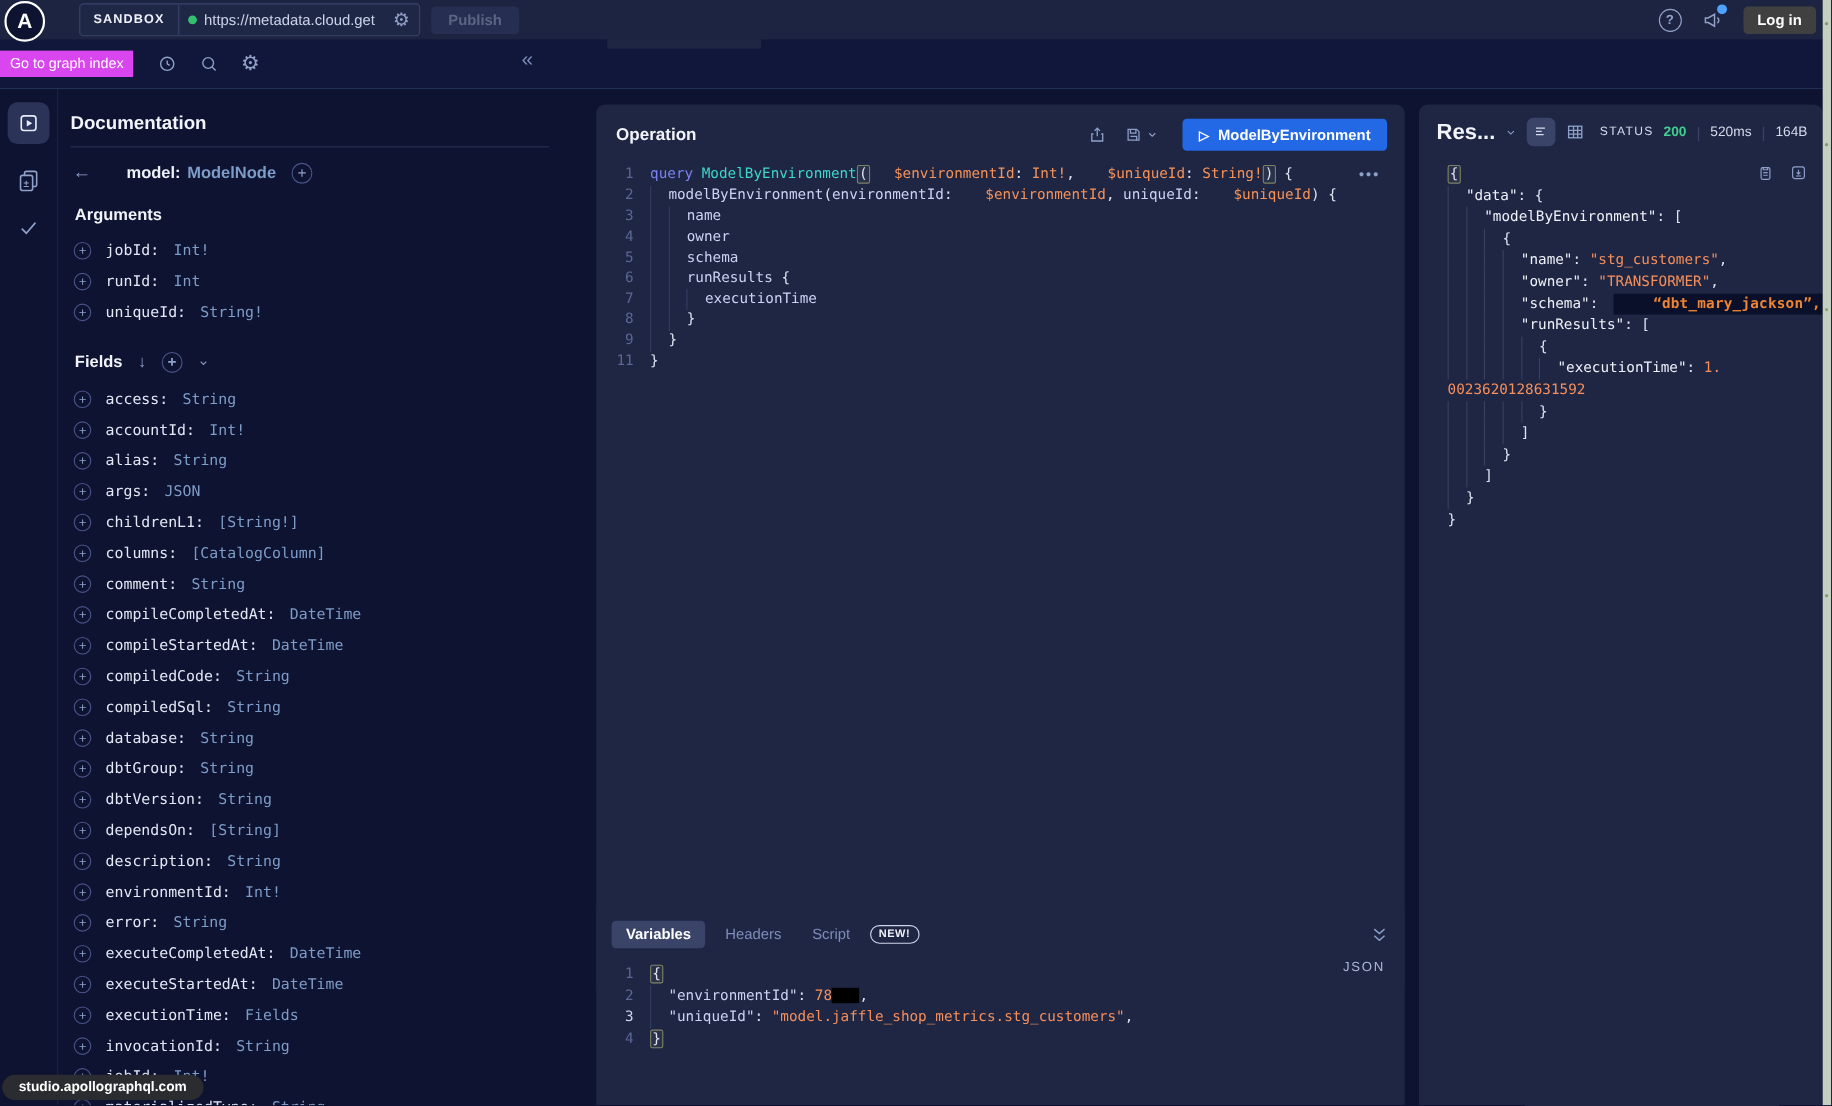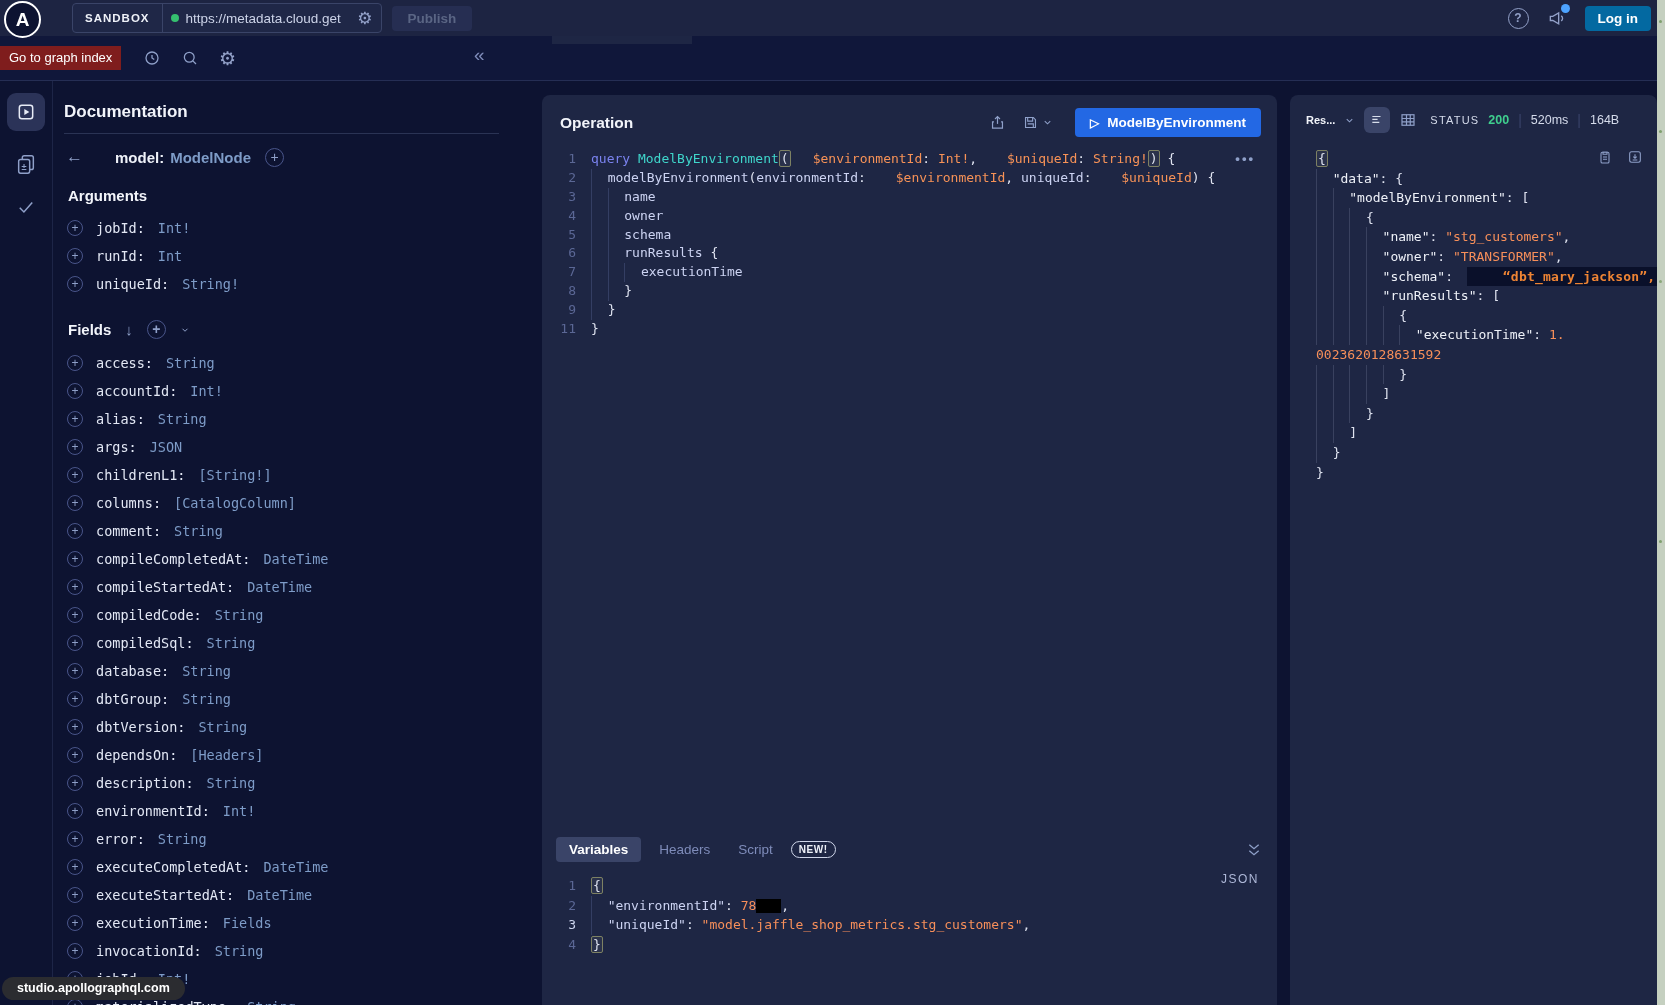--- a/index.html
+++ b/index.html
@@ -13,21 +13,21 @@
   .sbx-label{padding:0 12px;font-size:11.5px;font-weight:bold;letter-spacing:1px;color:#eef1f8;display:flex;align-items:center;height:100%;border-right:1px solid #3a4468;}
   .url-box{display:flex;align-items:center;gap:7px;padding:0 8px;width:202px;}
   .dot-green{width:8px;height:8px;border-radius:50%;background:#35c06f;flex:none;}
   .url-text{font-size:13.5px;color:#ccd3e8;white-space:nowrap;overflow:hidden;flex:1;}
   .gear-glyph{font-size:17px;color:#93a1c9;line-height:1;}
   .publish-btn{margin-left:10px;padding:5px 16px;background:#262e52;border-radius:4px;color:#5a6584;font-weight:bold;font-size:13.5px;}
   .topbar-right{margin-left:auto;display:flex;align-items:center;gap:18px;padding-right:14px;}
   .help-icon{width:19px;height:19px;border:1.5px solid #93a1c9;border-radius:50%;color:#93a1c9;font-size:12px;font-weight:bold;display:flex;align-items:center;justify-content:center;}
   .mega-wrap{position:relative;color:#93a1c9;display:flex;}
   .mega-dot{position:absolute;right:-3px;top:-4px;width:9px;height:9px;border-radius:50%;background:#4da3ff;}
-  .login-btn{background:#0369a1;color:#fff;padding:5px 13px;border-radius:4px;font-weight:bold;font-size:13.5px;}
+  .login-btn{background:#404040;color:#fff;padding:5px 13px;border-radius:4px;font-weight:bold;font-size:13.5px;}
 
   
   .subbar{position:absolute;left:0;top:36px;width:100%;height:44px;background:#10173a;border-bottom:1px solid #252e54;display:flex;align-items:center;z-index:10;}
   .subbar-icons{display:flex;align-items:center;gap:20px;padding-left:106px;color:#8fa0c9;}
   .collapse-icon{position:absolute;left:474px;top:8px;font-size:19px;color:#7f8cba;}
   .tab{position:absolute;left:552px;top:10px;height:34px;width:140px;background:#1e2644;border-radius:8px 8px 0 0;display:flex;align-items:center;justify-content:center;gap:9px;z-index:11;}
   .tab-title{font-size:13.5px;color:#eef1f8;}
   .tab-close{color:#aab4d4;font-size:12px;}
   .newtab-btn{position:absolute;left:706px;top:7px;font-size:21px;color:#6f7ca6;font-weight:300;}
 
@@ -67,21 +67,21 @@
   .vars-panel{position:absolute;left:542px;top:826px;width:735px;bottom:0;background:#1e2644;box-sizing:border-box;z-index:12;}
   .vars-header{display:flex;align-items:center;gap:8px;padding:11px 16px 6px 14px;justify-content:flex-end;}
   .vtab-active{background:#3a4468;color:#fff;font-weight:bold;font-size:13.5px;padding:5px 13px;border-radius:4px;}
   .vtab{color:#7f8cba;font-size:13.5px;padding:5px 10px;}
   .new-badge{border:1px solid #cfd6ea;color:#eef1f8;font-size:10px;font-weight:bold;padding:2px 7px;border-radius:10px;letter-spacing:.5px;}
   .vars-collapse{margin-left:auto;color:#8fa0c9;display:flex;flex-direction:column;gap:0;}
   .json-label{position:absolute;right:18px;top:46px;color:#aeb8d8;font-size:12px;letter-spacing:1.5px;}
 
   .resp-panel{position:absolute;left:1290px;top:95px;width:367px;bottom:0;background:#1e2644;border-radius:8px 8px 0 0;box-sizing:border-box;z-index:12;}
   .resp-header{display:flex;align-items:center;gap:9px;padding:12px 10px 8px 16px;}
-  .resp-title{font-size:11px;font-weight:bold;color:#f2f4fa;}
+  .resp-title{font-size:20px;font-weight:bold;color:#f2f4fa;}
   .tree-btn{width:26px;height:26px;background:#3a4468;border-radius:6px;display:flex;align-items:center;justify-content:center;color:#d7ddeb;}
   .table-ic{color:#8fa0c9;display:flex;}
   .status-label{font-size:11px;letter-spacing:1.2px;color:#d5dbeb;margin-left:4px;}
   .status-code{font-size:12.5px;font-weight:bold;color:#3fcf8e;}
   .hdr-sep{color:#39426a;font-size:14px;}
   .hdr-val{font-size:12.5px;color:#d5dbeb;}
   .resp-actions{position:absolute;top:54px;right:14px;display:flex;gap:14px;color:#8fa0c9;}
 
   
   .code{font-family:"DejaVu Sans Mono","Liberation Mono",monospace;font-size:13px;color:#dfe3f0;}
@@ -101,21 +101,21 @@
   .tok-fld{color:#ccd3f2;}
   .tok-pl{color:#dfe3f0;}
   .tok-key{color:#eef1f8;}
   .tok-str{color:#f78f5a;}
   .tok-num{color:#f78f5a;}
   .tok-brk{border:1px solid #7d8163;border-radius:2px;background:rgba(230,230,180,.06);padding:0 1px;}
   .tok-redact{display:inline-block;width:25px;height:14px;background:#000;vertical-align:middle;}
   .tok-patch{background:#0a102a;color:#ee8434;font-weight:bold;padding:2px 12px 2px 36px;margin-left:6px;letter-spacing:.2px;}
 
   
-  .tooltip{position:absolute;left:0;top:46px;background:#7f1d1d;color:#fff;font-size:13px;padding:4px 9px 5px;z-index:40;white-space:nowrap;}
+  .tooltip{position:absolute;left:0;top:46px;background:#d946ef;color:#fff;font-size:13px;padding:4px 9px 5px;z-index:40;white-space:nowrap;}
   .status-pill{position:absolute;left:2px;bottom:5px;background:#2b2c30;border-radius:14px;padding:4px 15px 5px;color:#fff;font-weight:bold;font-size:12.5px;z-index:50;}
   .edge-strip{position:absolute;right:0;top:0;bottom:0;width:8px;background:#c5d0c0;z-index:60;}
   .edge-strip:before{content:"";position:absolute;left:2px;top:20px;width:3px;height:3px;background:#7fa06f;border-radius:50%;box-shadow:0 110px 0 #7fa06f,0 260px 0 #8aa87a,0 520px 0 #7fa06f;}
   svg{display:block;}
 </style>
 </head>
 <body>
 
 <div class="app">
 
@@ -299,21 +299,21 @@
           <span class="mono f-type">String</span>
         </div>
         <div class="doc-row">
           <span class="plus-circle">+</span>
           <span class="mono f-name">dbtVersion:</span>
           <span class="mono f-type">String</span>
         </div>
         <div class="doc-row">
           <span class="plus-circle">+</span>
           <span class="mono f-name">dependsOn:</span>
-          <span class="mono f-type">[Headers]</span>
+          <span class="mono f-type">[String]</span>
         </div>
         <div class="doc-row">
           <span class="plus-circle">+</span>
           <span class="mono f-name">description:</span>
           <span class="mono f-type">String</span>
         </div>
         <div class="doc-row">
           <span class="plus-circle">+</span>
           <span class="mono f-name">environmentId:</span>
           <span class="mono f-type">Int!</span>

